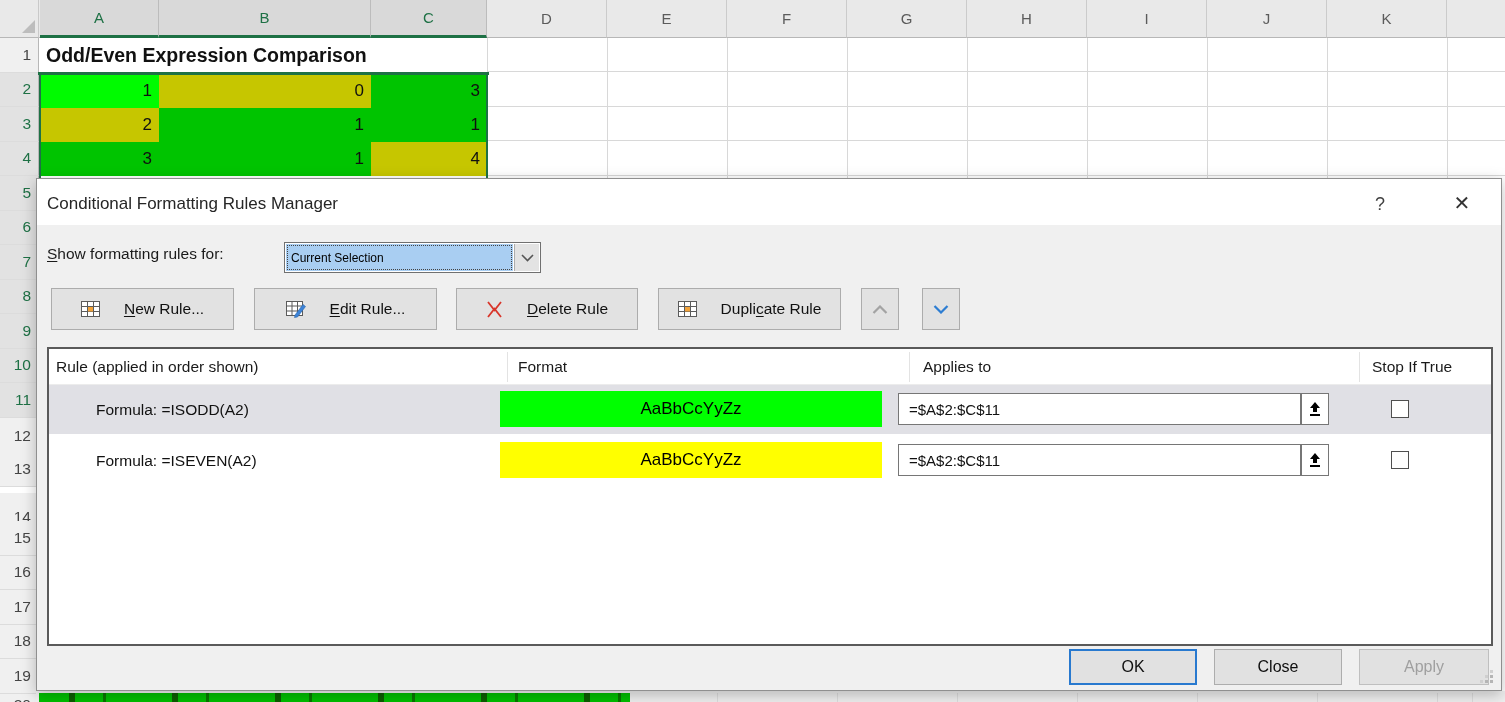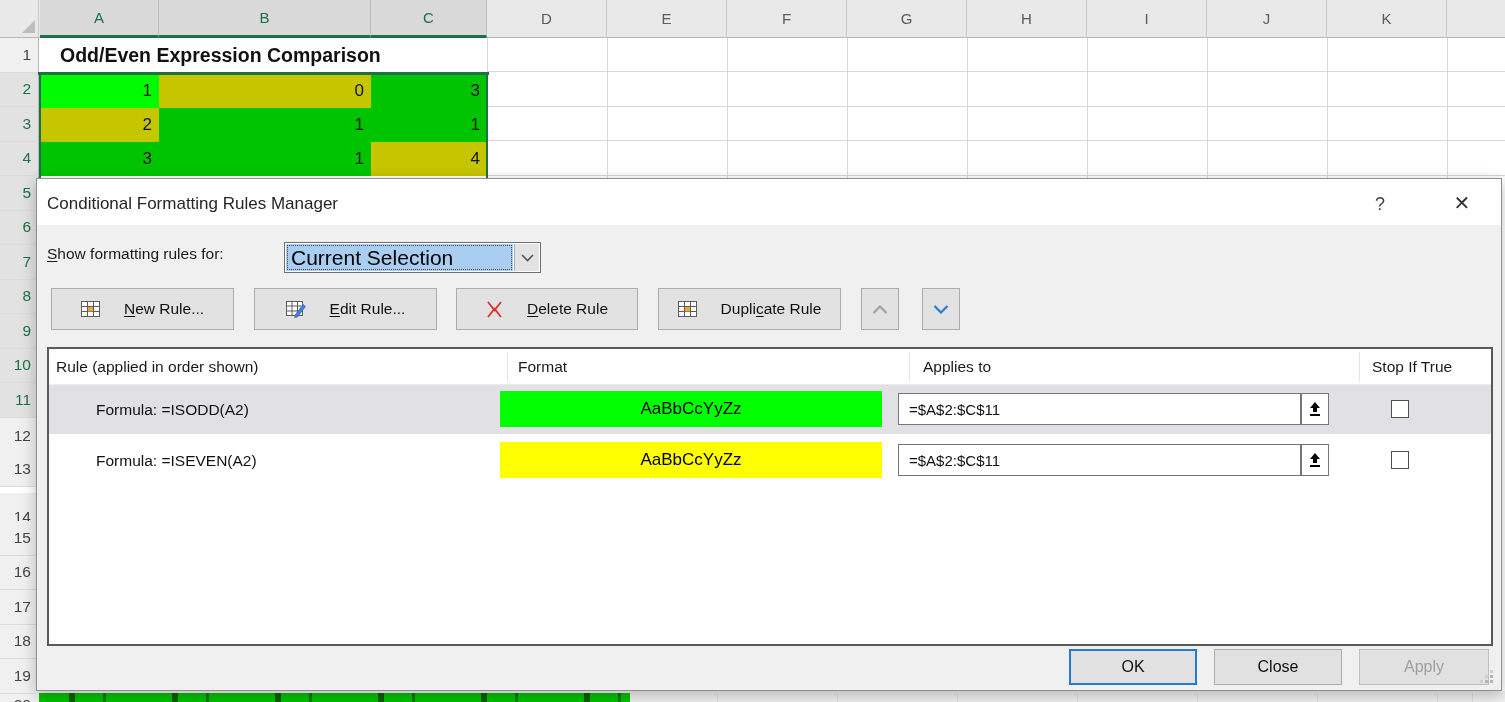--- a/index.html
+++ b/index.html
@@ -25,21 +25,21 @@
             background:#f0f0f0; border-right:1px solid #b7b7b7; border-bottom:1px solid #dcdcdc; }
   .row-num.sel { background:#e2e2e2; color:#1e7145; }
   .row-num.partial { align-items:flex-start; padding-top:2px; }
   .gridlines { position:absolute; left:487px; top:38px; width:1018px; height:140px;
       background-image:
         repeating-linear-gradient(to right, #d8d8d8 0 1px, transparent 1px 120px),
         repeating-linear-gradient(to bottom, transparent 0 33.5px, #d8d8d8 33.5px 34.5px);
   }
   .title-cell { position:absolute; left:40px; top:39px; width:447px; height:33px;
       background:#fff; font-size:19.5px; font-weight:bold; color:#111;
-      display:flex; align-items:center; padding-left:20px; white-space:nowrap; }
+      display:flex; align-items:center; padding-left:6px; white-space:nowrap; }
   .dcell { position:absolute; display:flex; align-items:center; justify-content:flex-end;
       padding-right:7px; font-size:17px; color:#101010; }
   .sel-border { position:absolute; background:#1e7145; }
   .below-dialog { position:absolute; left:36px; top:691px; width:1469px; height:11px; background:#f2f2f2; }
   .r20-strip { position:absolute; left:39px; top:693px; width:591px; height:9px; background:#00c000;
       background-image:repeating-linear-gradient(90deg, transparent 0 30px, rgba(20,30,0,.6) 30px 36px,
       transparent 36px 64px, rgba(20,30,0,.45) 64px 67px, transparent 67px 103px); }
   .r20-rest { position:absolute; left:630px; top:693px; width:875px; height:9px; background:#f0f0f0;
       background-image:repeating-linear-gradient(to right, #dedede 0 1px, transparent 1px 120px);
       background-position:-33px 0; }
@@ -50,21 +50,21 @@
   .dlg-titlebar { position:absolute; left:0; top:0; width:100%; height:46px; background:#fff; }
   .dlg-title { position:absolute; left:10px; top:0; line-height:50px; font-size:17px; color:#262626; }
   .dlg-help { position:absolute; left:1328px; top:0; width:30px; height:50px; text-align:center;
       line-height:50px; font-size:18px; color:#404040; cursor:default; }
   .dlg-close { position:absolute; left:1408px; top:0; width:34px; height:50px; text-align:center;
       line-height:48px; font-size:20px; font-weight:300; color:#333; cursor:default; }
   .scope-label { position:absolute; left:10px; top:66px; font-size:15.5px; color:#1a1a1a; }
   .combo { position:absolute; left:247px; top:63px; width:257px; height:31px; background:#fff;
       border:1px solid #707070; }
   .combo-text { position:absolute; left:1px; top:1px; bottom:1px; right:27px; background:#a9cef2;
-      font-size:21px; color:#000; display:flex; align-items:center; padding-left:5px;
+      font-size:12px; color:#000; display:flex; align-items:center; padding-left:5px;
       outline:1px dotted #444; outline-offset:-2px; }
   .combo-btn { position:absolute; right:1px; top:1px; bottom:1px; width:25px; background:#e3e3e3;
       border-left:1px solid #adadad; display:flex; align-items:center; justify-content:center; }
   .tbtn { position:absolute; top:109px; height:42px; background:#e2e2e2; border:1px solid #acacac;
       display:flex; align-items:center; justify-content:center; gap:24px; font-size:15.5px; color:#111; }
   .tbtn u, .scope-label u { text-decoration:underline; text-underline-offset:2px; }
   .arrow-btn { position:absolute; top:109px; width:38px; height:42px; background:#e2e2e2;
       border:1px solid #acacac; display:flex; align-items:center; justify-content:center; }
   .list { position:absolute; left:10px; top:160px; width:1446px; height:299px; background:#fff;
       border:2px solid #5a5a5a;margin-top:8px; }

